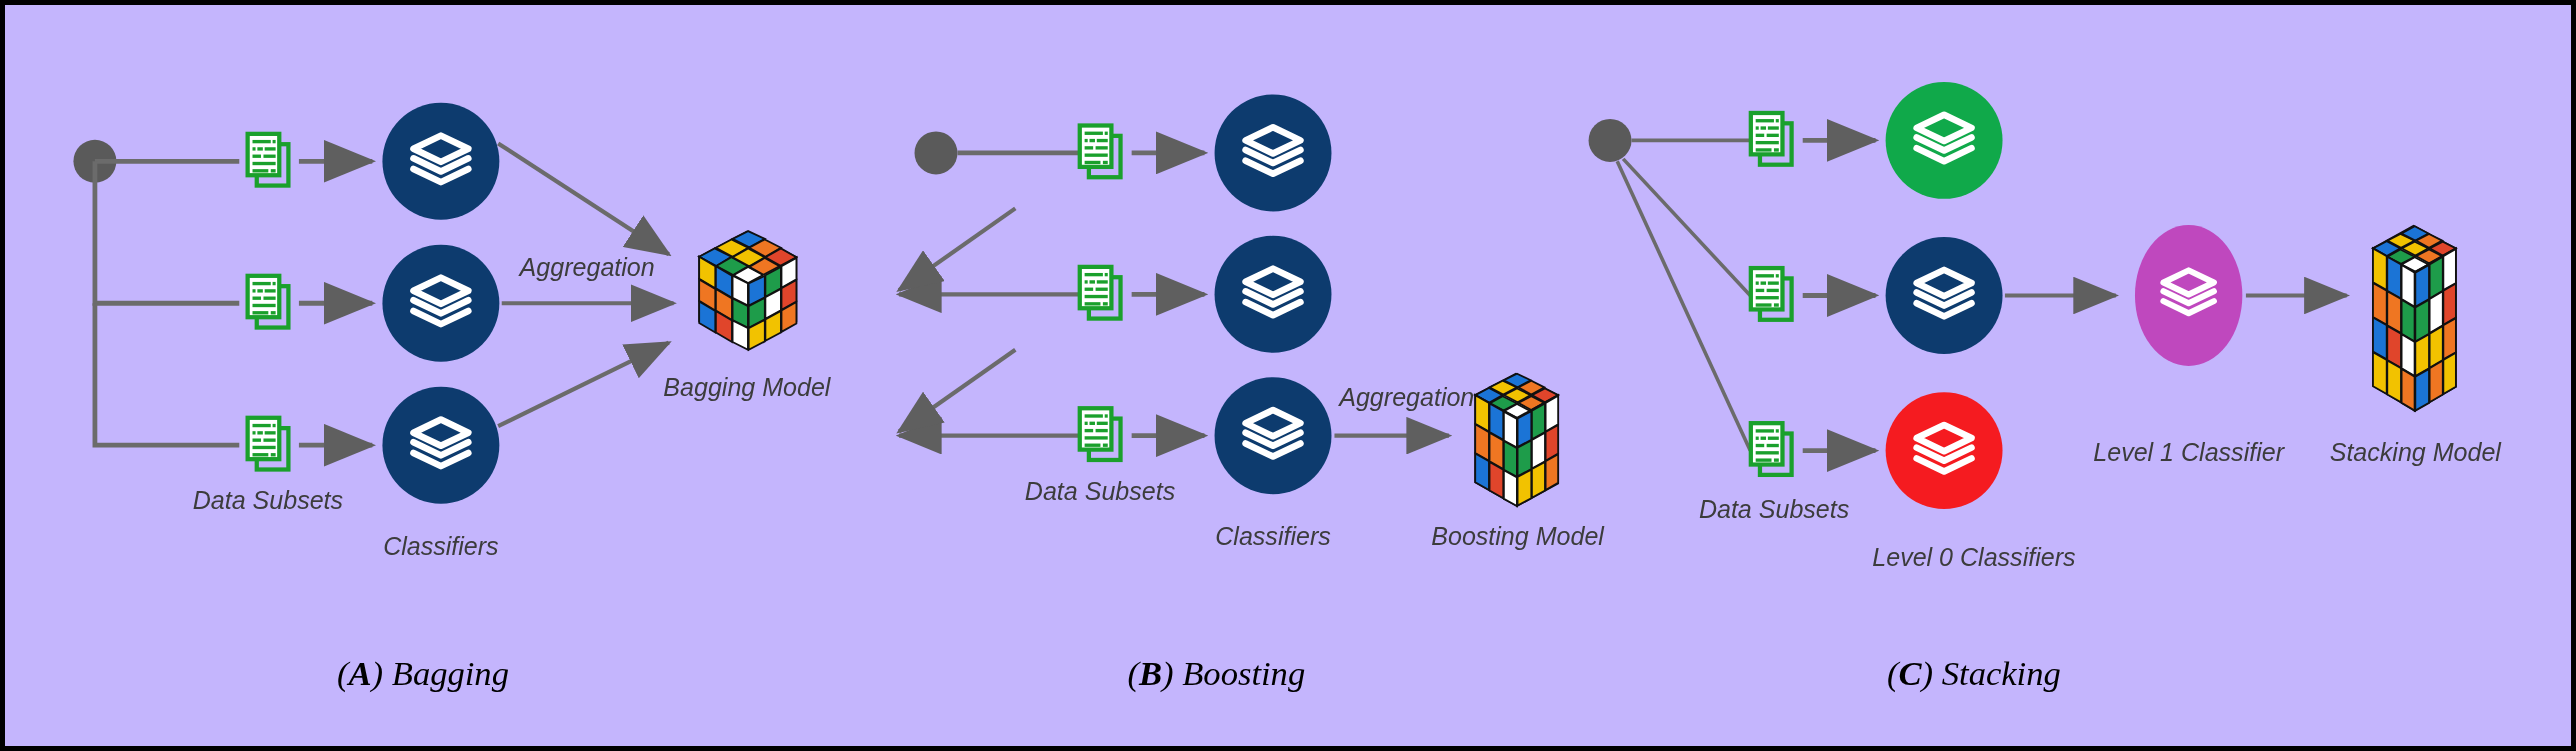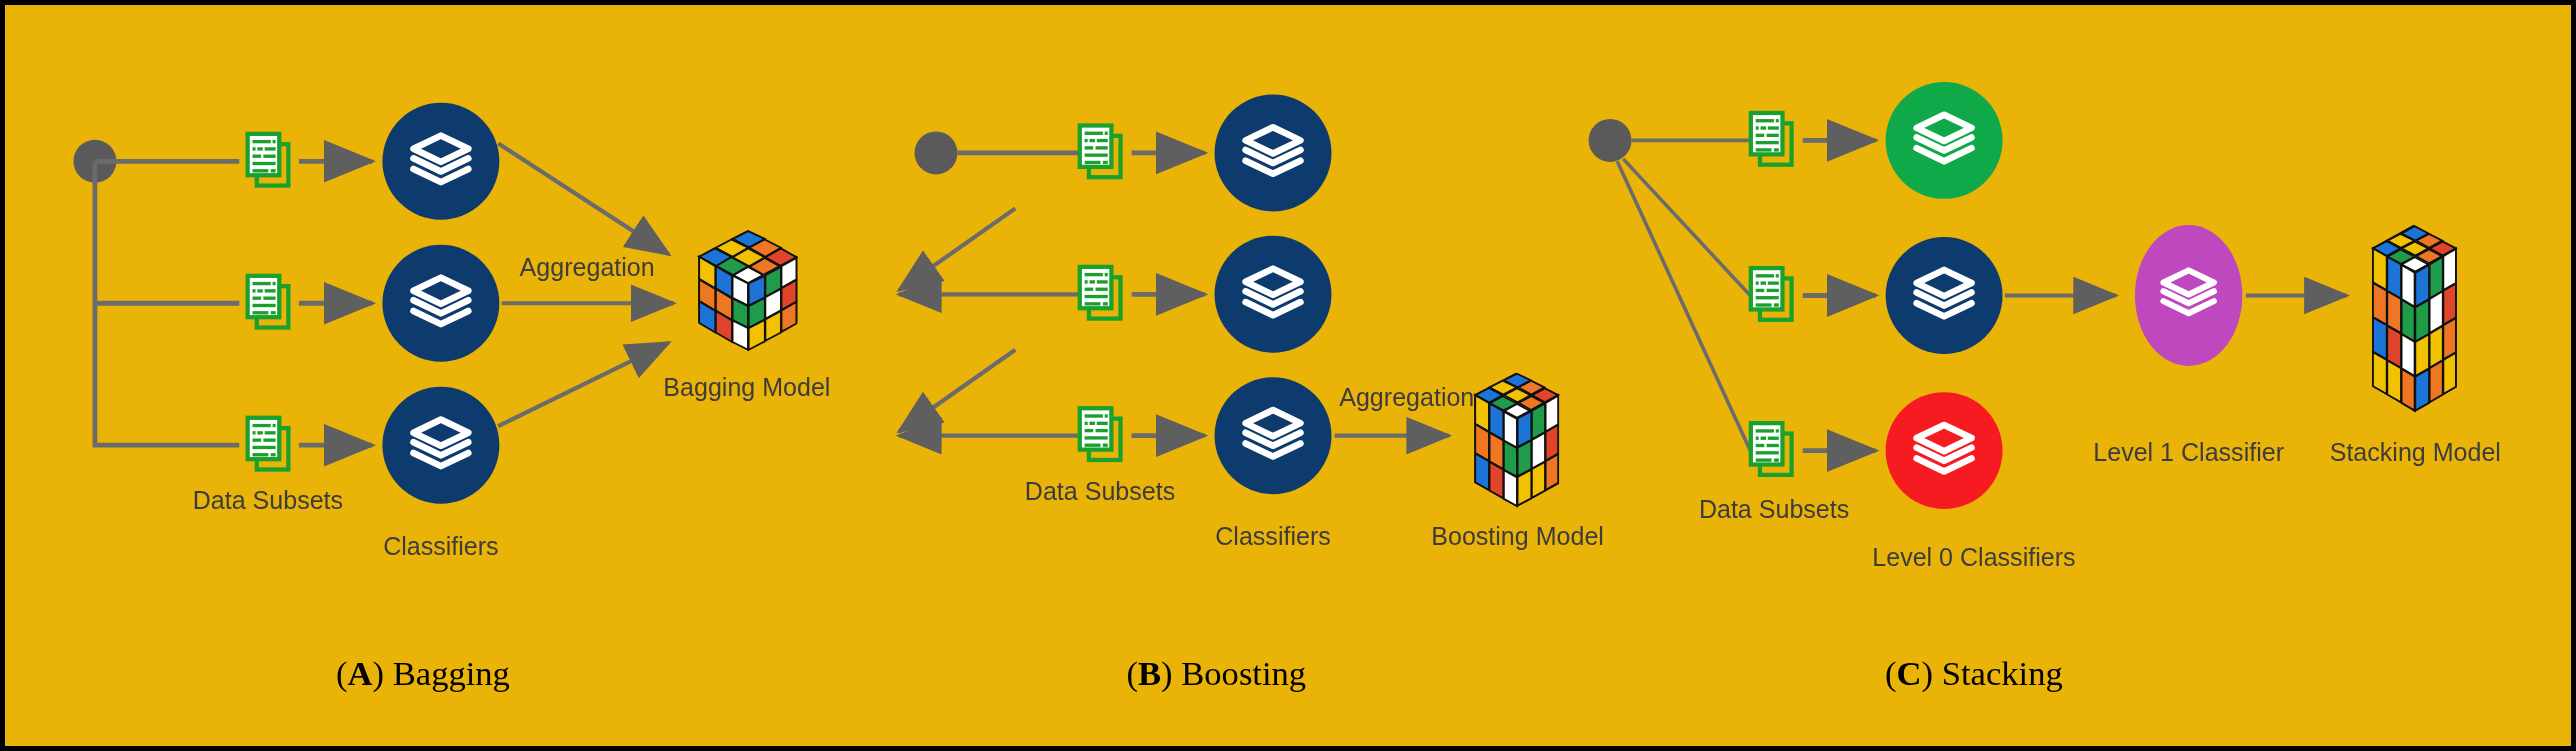--- a/index.html
+++ b/index.html
@@ -1,18 +1,18 @@
 <!DOCTYPE html>
 <html style="font-size:9.5px"><head>
 <meta charset="utf-8">
 <style>
   html,body{margin:0;padding:0;background:#fff;}
   body{width:2576px;height:751px;font-family:"Liberation Sans",sans-serif;}
   #frame{position:absolute;left:0;top:0;width:2576px;height:751px;box-sizing:border-box;
-         border:5.4px solid #000;background:#eab308;}
+         border:5.4px solid #000;background:#c4b5fd;font-style:italic;}
   #stage{position:absolute;left:0;top:0;width:2576px;height:751px;}
   svg{display:block;}
   .lbl{font-family:"Liberation Sans",sans-serif;fill:#3c3c3c;font-size:42px;}
   .lbl-c{text-anchor:middle;}
   .cap{font-family:"Liberation Serif",serif;fill:#000;font-size:58px;text-anchor:middle;}
 </style>
 </head>
 <body>
 
 <div id="frame">

